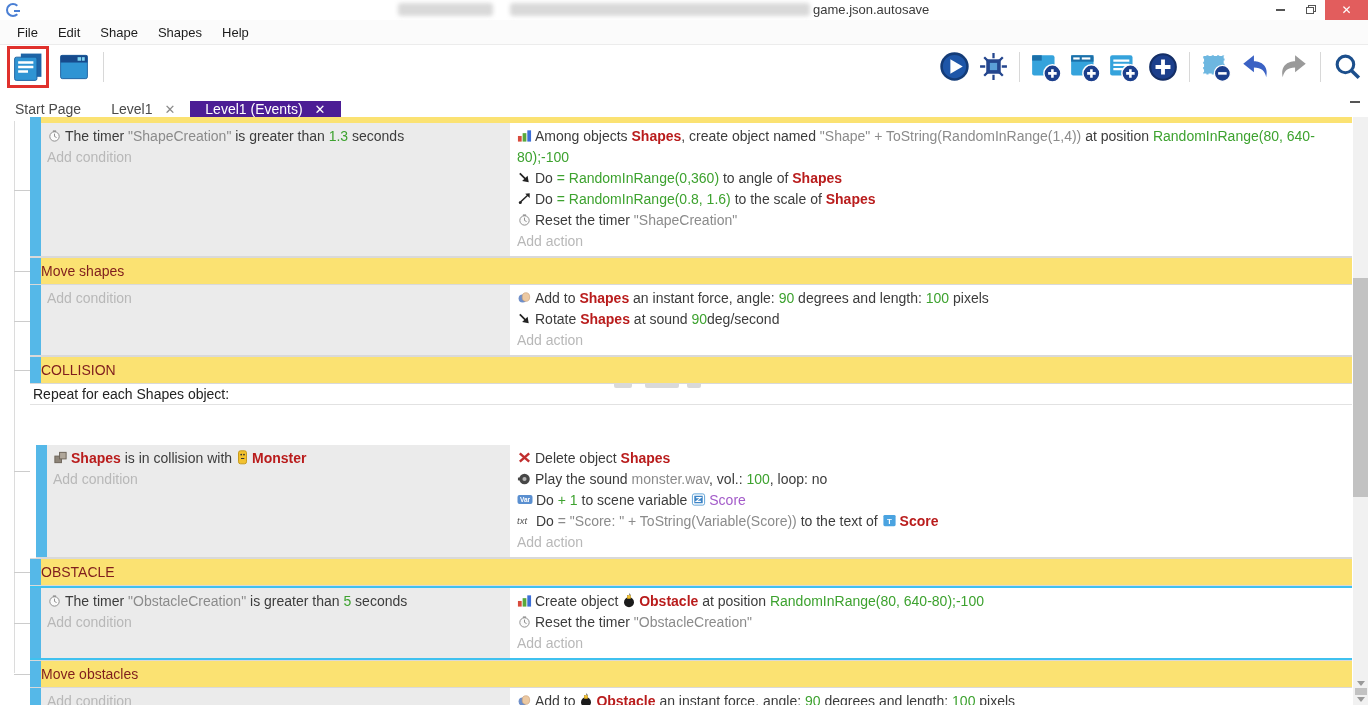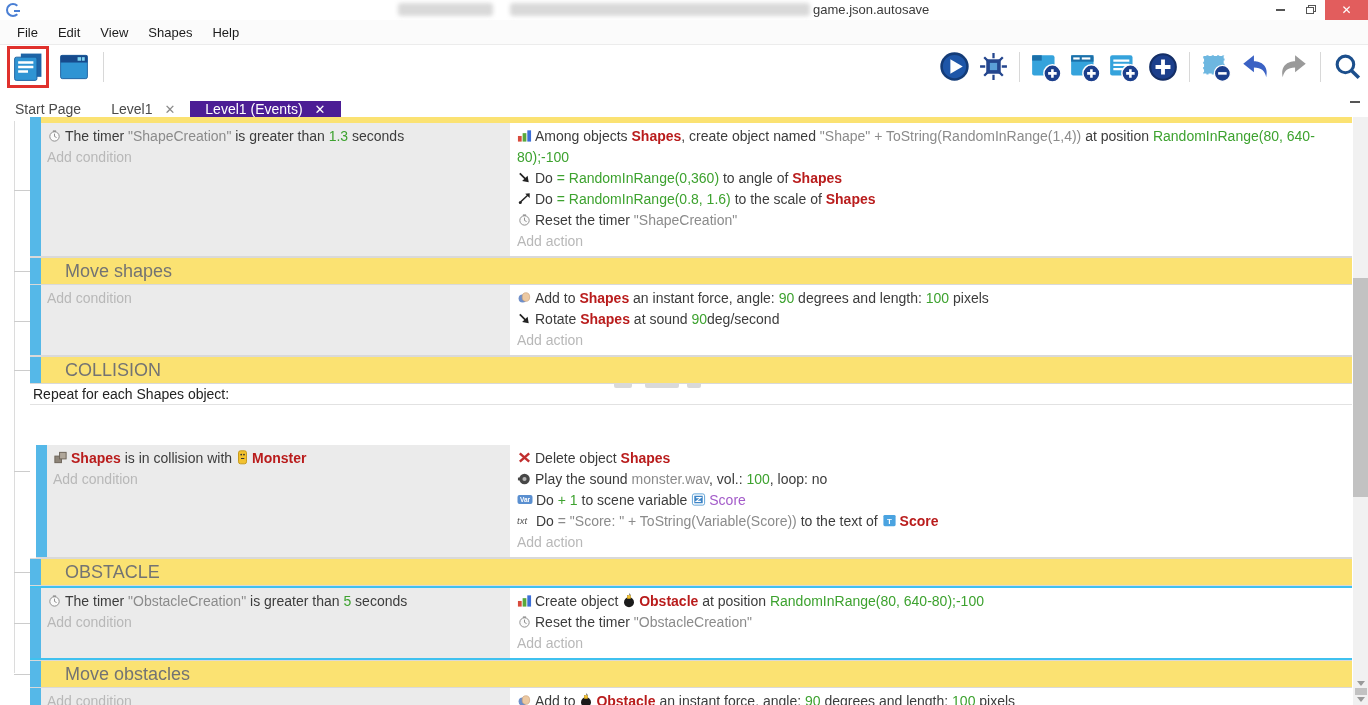--- a/index.html
+++ b/index.html
@@ -49,22 +49,22 @@
   .sheet-content { position:absolute; left:0; top:0; width:1352px; }
   .block { position:relative; margin-left:30px; width:1322px; }
   .tick::before { content:""; position:absolute; left:-16px; top:50%; width:16px; height:1px; background:#cccccc; }
 
   .sliver { display:flex; height:6px; }
   .sliver .bar { width:11px; background:#55b8e8; }
   .sliver .yel { flex:1; background:#fbe272; }
 
   .comment { display:flex; height:28px; border-top:1px solid #d9d9d9; border-bottom:1px solid #d9d9d9; }
   .comment .bar { width:11px; background:#55b8e8; }
-  .comment .lab { flex:1; background:#fbe272; font-size:18px; color:#737373;
-                  display:flex; align-items:center; padding-left:24px; }
+  .comment .lab { flex:1; background:#fbe272; font-size:14px; color:#7f1d1d;
+                  display:flex; align-items:center; padding-left:0; }
   .ghost { position:absolute; top:100%; height:4px; background:#d2d2d2; opacity:.85; border-radius:0 0 2px 2px; z-index:3; }
 
   .event { display:flex; border-bottom:1px solid #d9d9d9; }
   .event .bar { width:11px; background:#55b8e8; flex:0 0 11px; }
   .event .conds { width:469px; flex:0 0 469px; background:#ebebeb; padding:3px 6px 4px 6px; }
   .event.sub .conds { width:463px; flex:0 0 463px; }
   .event .acts { flex:1; background:#fff; padding:3px 6px 4px 7px; }
   .event.selected { border-top:2px solid #3fc1ef; border-bottom:2px solid #3fc1ef; }
 
   .fe-header { height:21px; line-height:21px; font-size:14px; color:#222;
@@ -102,21 +102,21 @@
     <div class="wb wb-restore">
         <span></span>
       </div>
     <div class="wb wb-close">✕</div>
   </div>
 </div>
 
 <div class="menubar">
   <span class="menu-item">File</span>
   <span class="menu-item">Edit</span>
-  <span class="menu-item">View</span>
+  <span class="menu-item">Shape</span>
   <span class="menu-item">Shapes</span>
   <span class="menu-item">Help</span>
 </div>
 
 <div class="toolbar">
   <div class="tool-left">
     <div class="annotation-box">
       <span class="tico">
         <svg width="36" height="36" viewBox="0 0 38 38">
             <rect x="11" y="4" width="23" height="26" fill="#1e64a6"></rect>

